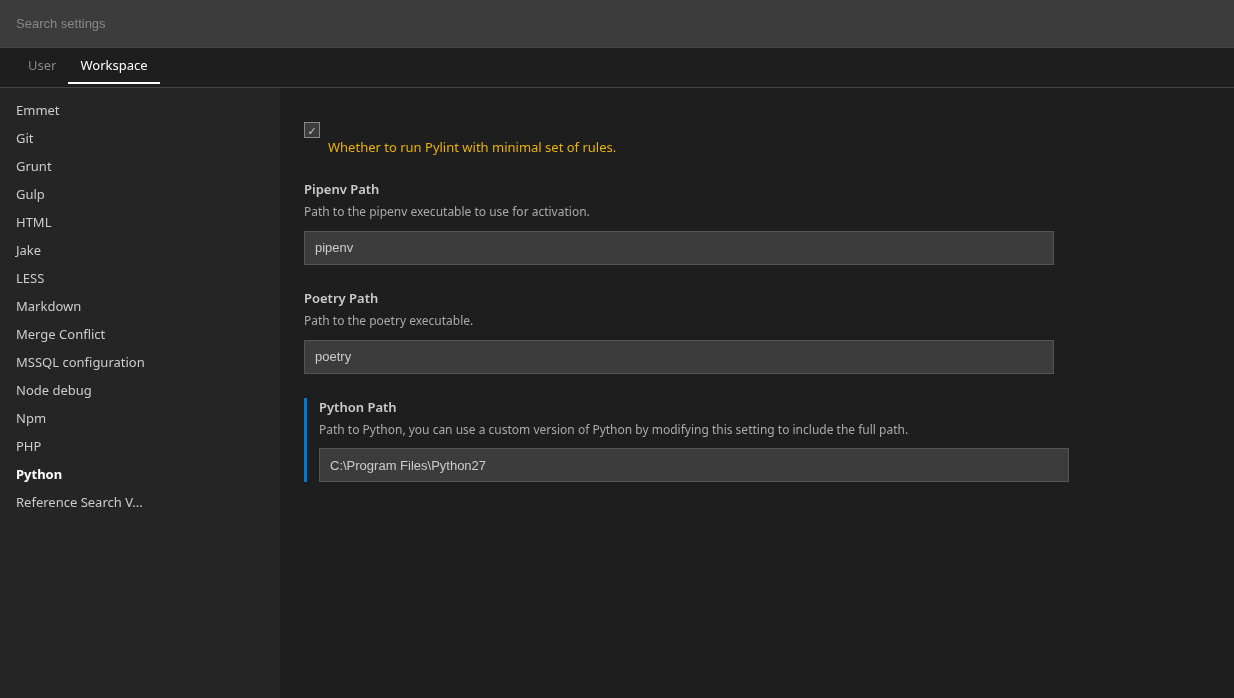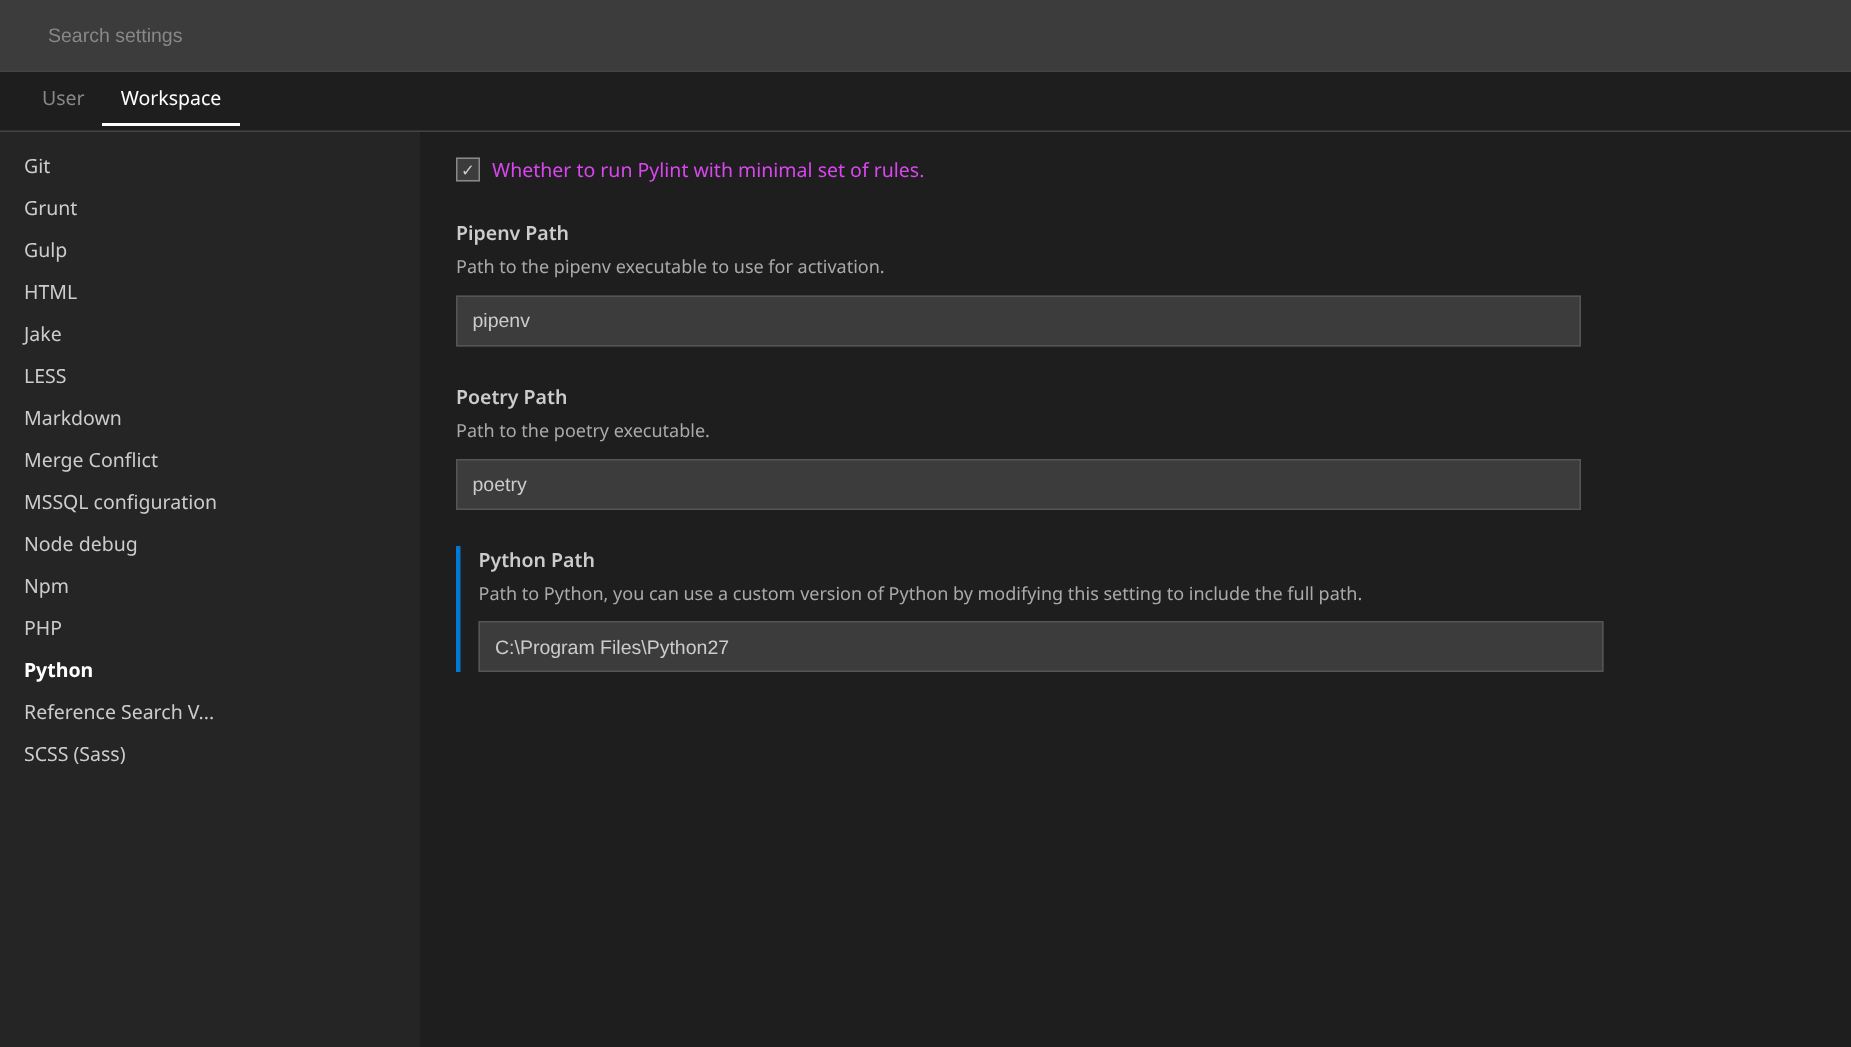--- a/index.html
+++ b/index.html
@@ -14,21 +14,21 @@
       font-family: 'Segoe UI', system-ui, sans-serif;
       font-size: 13px;
       width: 1234px;
       height: 698px;
       overflow: hidden;
     }
 
     
     .search-bar {
       background-color: #3c3c3c;
-      padding: 16px;
+      padding: 0;
       height: 48px;
       display: flex;
       align-items: center;
       border-bottom: 1px solid #444;
     }
 
     .search-bar input {
       background: transparent;
       border: none;
       outline: none;
@@ -160,53 +160,54 @@
     }
 
     .checkbox-icon.checked::after {
       content: '✓';
       color: #cccccc;
       font-size: 11px;
     }
 
     .checkbox-label {
       font-size: 13px;
-      color: #d946ef;
+      color: #eab308;
+      margin-top: 34px;
     }
   </style>
 </head>
 <body>
 
 <div class="search-bar">
   <input type="text" placeholder="Search settings" style="">
 </div>
 
 <div class="tabs">
   <div class="tab">User</div>
   <div class="tab active">Workspace</div>
 </div>
 
 <div class="main-layout">
 
   <div class="sidebar">
+    <div class="sidebar-item">Emmet</div>
     <div class="sidebar-item">Git</div>
     <div class="sidebar-item">Grunt</div>
     <div class="sidebar-item">Gulp</div>
     <div class="sidebar-item">HTML</div>
     <div class="sidebar-item">Jake</div>
     <div class="sidebar-item">LESS</div>
     <div class="sidebar-item">Markdown</div>
     <div class="sidebar-item">Merge Conflict</div>
     <div class="sidebar-item">MSSQL configuration</div>
     <div class="sidebar-item">Node debug</div>
     <div class="sidebar-item">Npm</div>
     <div class="sidebar-item">PHP</div>
     <div class="sidebar-item active">Python</div>
     <div class="sidebar-item">Reference Search V...</div>
-    <div class="sidebar-item">SCSS (Sass)</div>
   </div>
 
   <div class="content">
 
     <div class="checkbox-row">
       <div class="checkbox-icon checked"></div>
       <span class="checkbox-label">Whether to run Pylint with minimal set of rules.</span>
     </div>
 
     <div class="setting-section">

